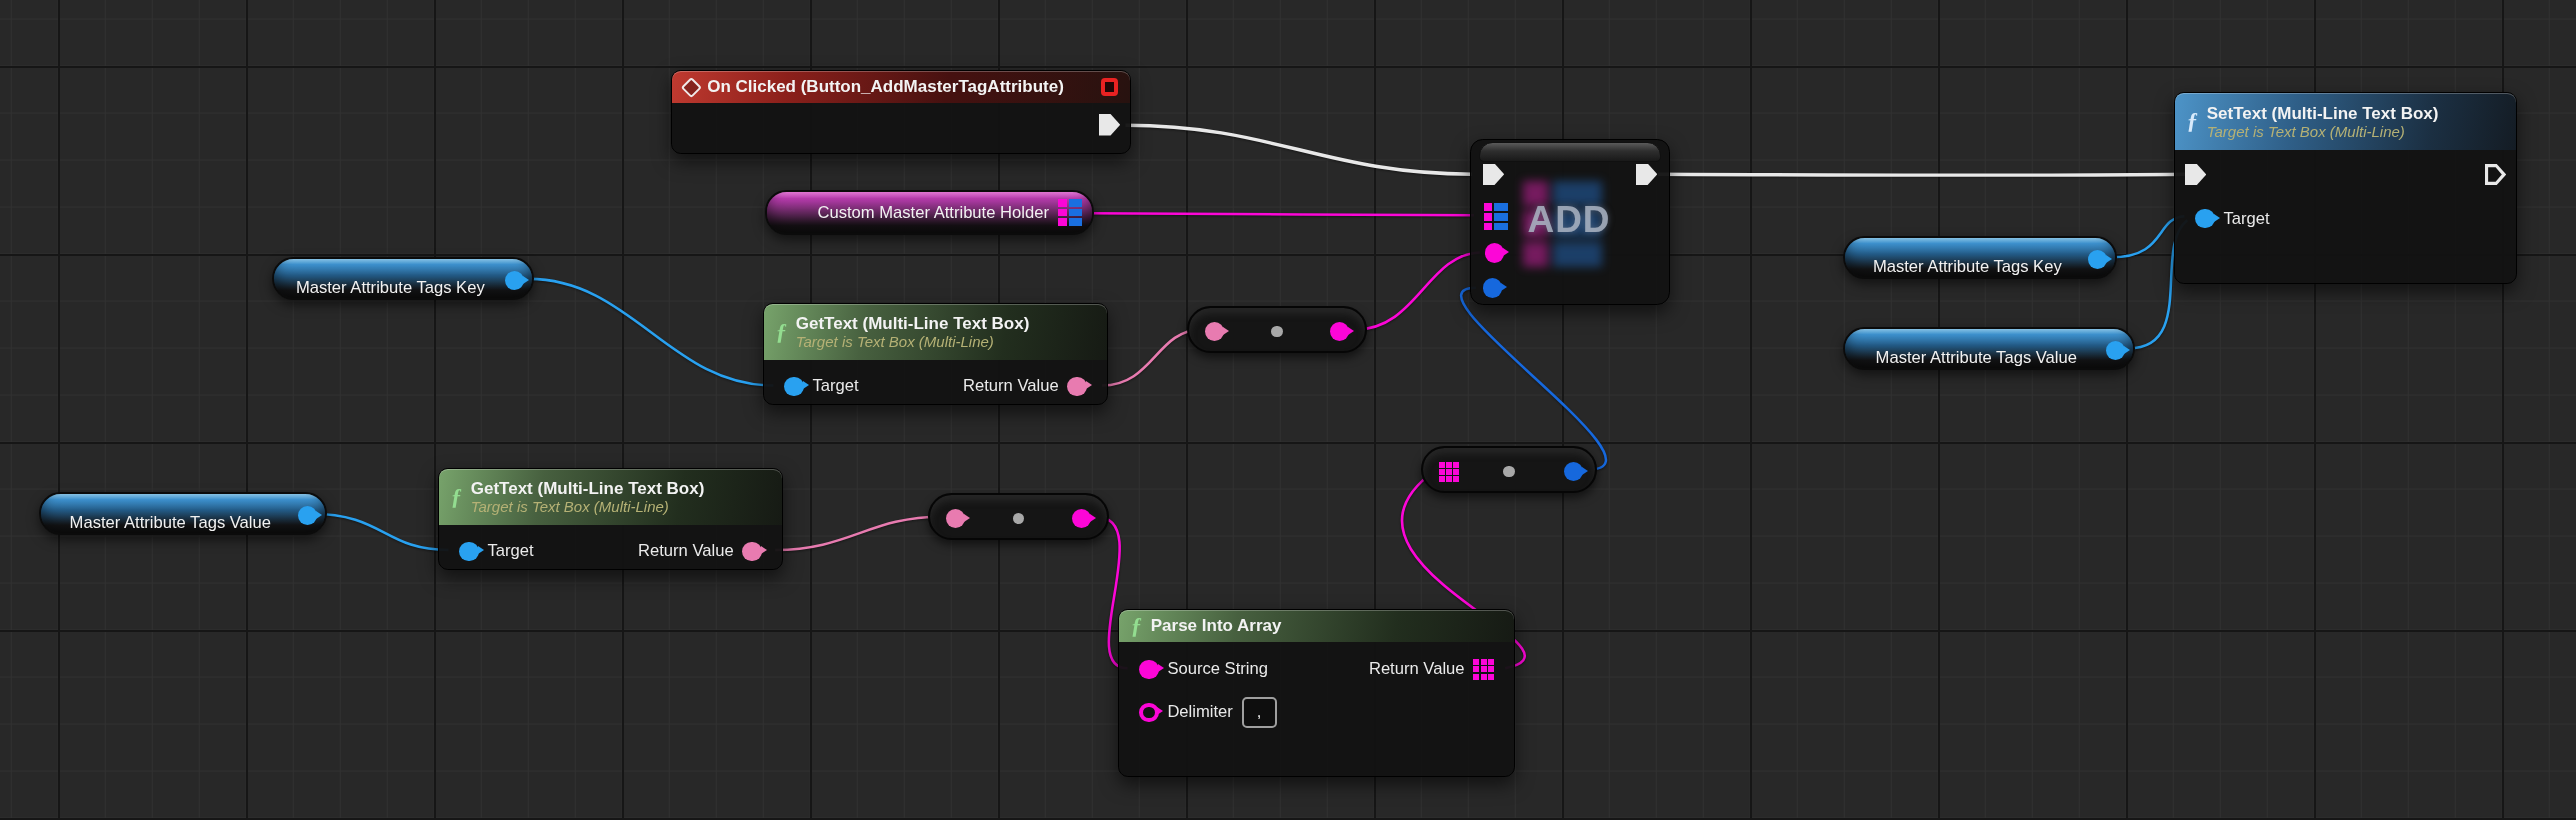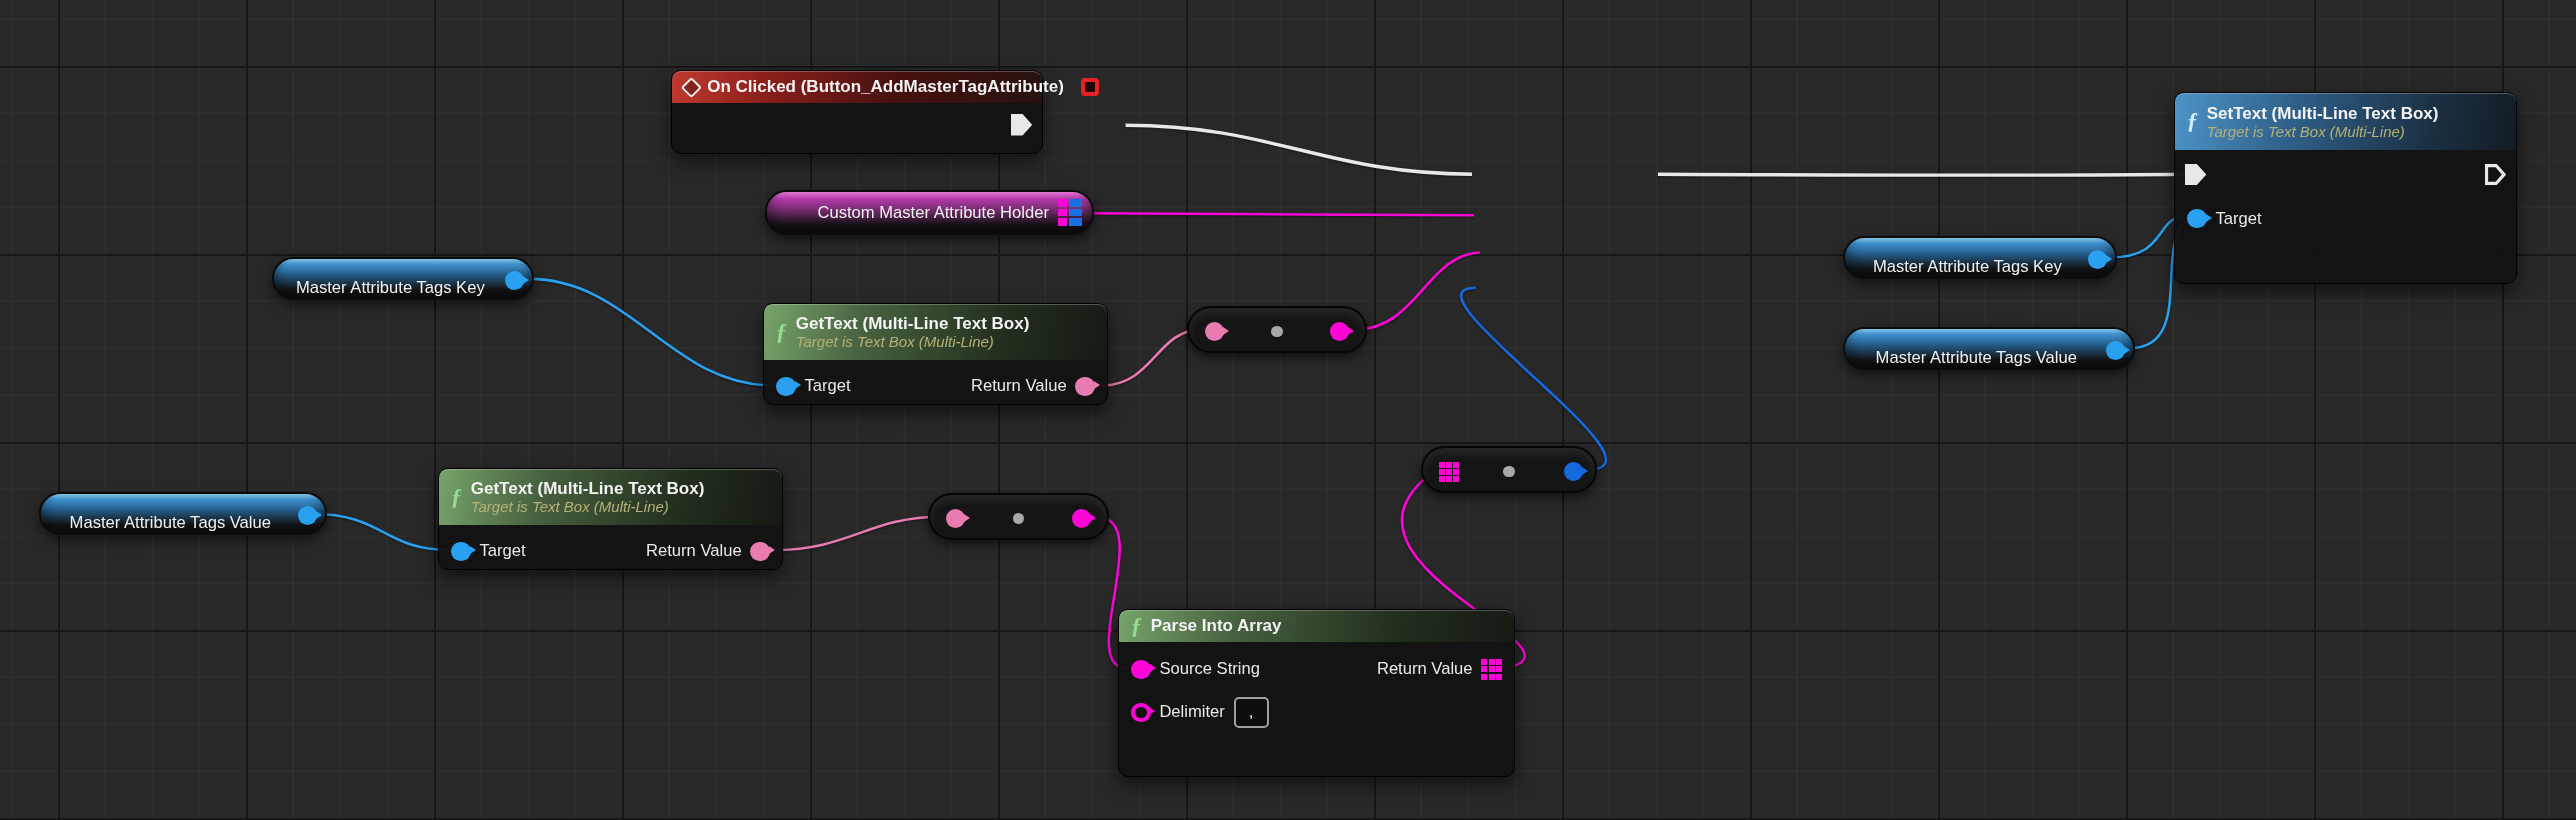--- a/index.html
+++ b/index.html
@@ -30,21 +30,21 @@
         box-shadow:inset 0 1px 0 rgba(255,255,255,.25);}
   .nhdr-red{background:linear-gradient(100deg,#c03a30 0%,#8c201b 25%,#461110 60%,#27120f 100%);}
   .nhdr-green{background:linear-gradient(100deg,#77a36b 0%,#47603f 30%,#222e1e 70%,#161a14 100%);}
   .nhdr-blue{background:linear-gradient(100deg,#4d94c8 0%,#2f5f88 35%,#1b2f42 75%,#141c24 100%);}
   .ntitle{font-weight:700;font-size:17px;color:#f3f3f3;white-space:nowrap;}
   .nsub{font-style:italic;font-size:15px;color:#b5b175;white-space:nowrap;margin-top:-1px;}
   .ficon{font-family:"Liberation Serif",serif;font-style:italic;font-weight:700;font-size:22.5px;line-height:1;}
   .f-green{color:#93dd90;}
   .f-blue{color:#d8eafb;}
 
-  .prow{display:flex;align-items:center;gap:8.8px;padding:0 12px;height:43px;font-size:16.6px;color:#eaeaea;}
+  .prow{display:flex;align-items:center;gap:8.8px;padding:0 20px;height:43px;font-size:16.6px;color:#eaeaea;}
   .spacer{flex:1;}
 
   
   .cpin{width:19.6px;height:19.6px;border-radius:50%;background:currentColor;position:relative;flex:none;}
   .cpin::after{content:"";position:absolute;left:18.6px;top:4.9px;
     border-left:6.9px solid currentColor;border-top:4.9px solid transparent;border-bottom:4.9px solid transparent;}
   .cpin.hollow{width:19.6px;height:19.6px;background:#121212;border:4.4px solid currentColor;}
   .cpin.hollow::after{left:13.7px;top:0.5px;}
   .c-obj{color:#29a1f0;}.c-str{color:#fc06d7;}.c-text{color:#e87bb0;}
   .c-deep{color:#1668dd;}.c-bool{color:#8f1313;}
@@ -116,21 +116,21 @@
     <path class="w-str" d="M 1384,337 C 1448,337 1458,260 1512,258"></path>
     <path class="w-deep" d="M 1622,480 C 1716,480 1425,294 1508,294"></path>
     <path class="w-obj" d="M 318,525 C 392,525 392,562 458,562"></path>
     <path class="w-text" d="M 792,562 C 868,562 888,528 962,528"></path>
     <path class="w-str" d="M 1120,528 C 1182,528 1098,683 1152,683"></path>
     <path class="w-str" d="M 1538,683 C 1636,663 1335,575 1466,481"></path>
     <path class="w-obj" d="M 2157,263 C 2214,263 2202,223 2232,221"></path>
     <path class="w-obj" d="M 2175,356 C 2244,356 2200,252 2235,225"></path>
   </svg>
 
-  <div class="node" style="left:671px;top:70px;width:372px;height:84px;">
+  <div class="node" style="left:671px;top:70px;width:460px;height:84px;">
     <div class="nhdr nhdr-red" style="height:32px;">
       <span class="diamond"></span>
       <span class="ntitle">On Clicked (Button_AddMasterTagAttribute)</span>
       <span class="spacer"></span>
       <span class="redsq"></span>
     </div>
     <div class="epin abs" style="right:9.8px;top:43px;"></div>
   </div>
 
   <div class="pill pill-magenta" style="left:765px;top:190px;width:329px;height:45px;justify-content:flex-end;padding-right:9.8px;gap:8.8px;">
@@ -241,20 +241,44 @@
         <i></i>
         <i></i>
         <i></i>
         <i></i>
         <i></i>
       </span>
     <span class="dot"></span>
     <span class="cpin c-deep out" style="right:11.7px;"></span>
   </div>
 
+  <div class="node" style="left:1470px;top:139px;width:200px;height:166px;border-radius:12.7px;">
+    <div class="addcap"></div>
+    <div class="addglyph">
+        <i></i>
+        <i></i>
+        <i></i>
+        <i></i>
+        <i></i>
+        <i></i>
+      </div>
+    <div class="addword">ADD</div>
+    <div class="epin abs" style="left:11.7px;top:23.5px;"></div>
+    <div class="epin abs" style="right:11.7px;top:23.5px;"></div>
+    <div class="mappin abs" style="left:12.7px;top:63px;">
+        <i></i>
+        <i></i>
+        <i></i>
+        <i></i>
+        <i></i>
+        <i></i>
+      </div>
+    <div class="cpin c-str abs" style="left:13.7px;top:103px;"></div>
+    <div class="cpin c-deep abs" style="left:11.7px;top:138px;"></div>
+  </div>
 
   <div class="pill pill-blue" style="left:1843px;top:236px;width:274px;padding-right:25.4px;">
     <span>Master Attribute Tags Key</span>
     <span class="cpin c-obj pinR"></span>
   </div>
 
   <div class="pill pill-blue" style="left:1843px;top:327px;width:292px;padding-right:25.4px;">
     <span>Master Attribute Tags Value</span>
     <span class="cpin c-obj pinR"></span>
   </div>

